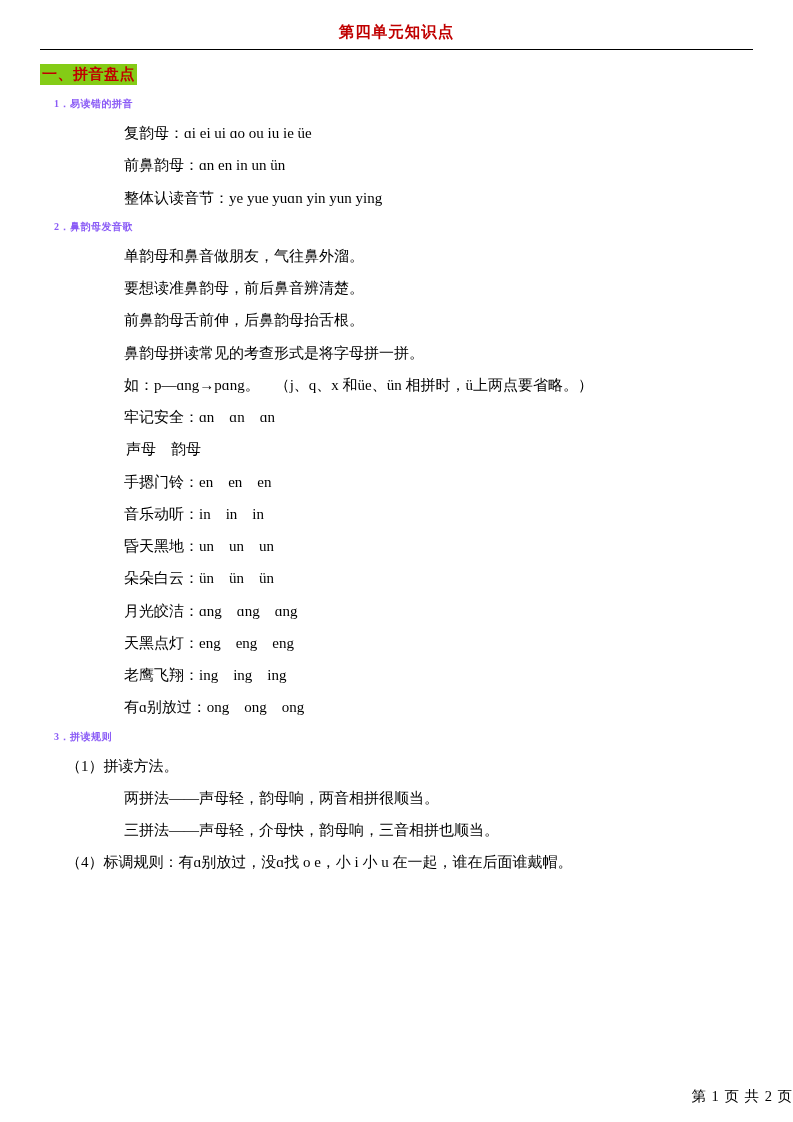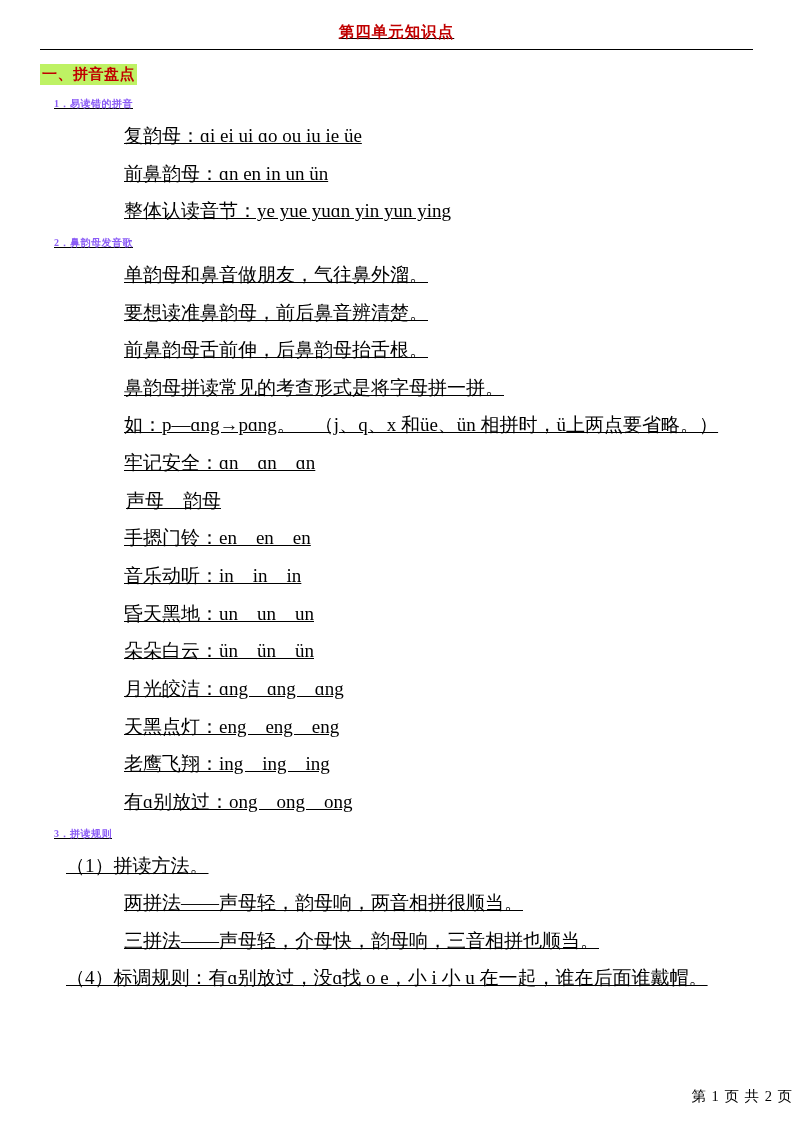--- a/index.html
+++ b/index.html
@@ -14,55 +14,54 @@
     color: #000000;
     position: relative;
     overflow: hidden;
   }
   .page {
     position: relative;
     width: 793px;
     height: 1122px;
     box-sizing: border-box;
     padding: 18px 40px 0 40px;
-    text-decoration: underline;
   }
   .doc-title {
     text-align: center;
     color: #c00000;
     font-weight: bold;
     font-size: 15.5px;
     letter-spacing: 1px;
     margin: 4px 0 6px 0;
   }
   .title-rule {
     border: none;
     border-top: 1px solid #000;
     margin: 0 0 14px 0;
     height: 0;
   }
   .h-section {
     color: #c00000;
     font-weight: bold;
     font-size: 15px;
-    background: #bef264;
+    background: #84cc16;
     display: inline-block;
     padding: 1px 2px;
     margin: 0 0 12px 0;
     letter-spacing: 0.5px;
   }
   .h-sub {
     color: #8b5cf6;
     font-weight: bold;
     font-size: 10px;
     margin: 0 0 10px 14px;
     letter-spacing: 0.5px;
   }
   .line {
-    font-size: 19px;
+    font-size: 15px;
     margin: 12px 0 12px 0;
     line-height: 1.35;
     white-space: pre-wrap;
   }
   .indent-1 { margin-left: 84px; }
   .indent-0 { margin-left: 26px; }
   .indent-sm { margin-left: 86px; }
   .footer {
     position: absolute;
     left: 0;

